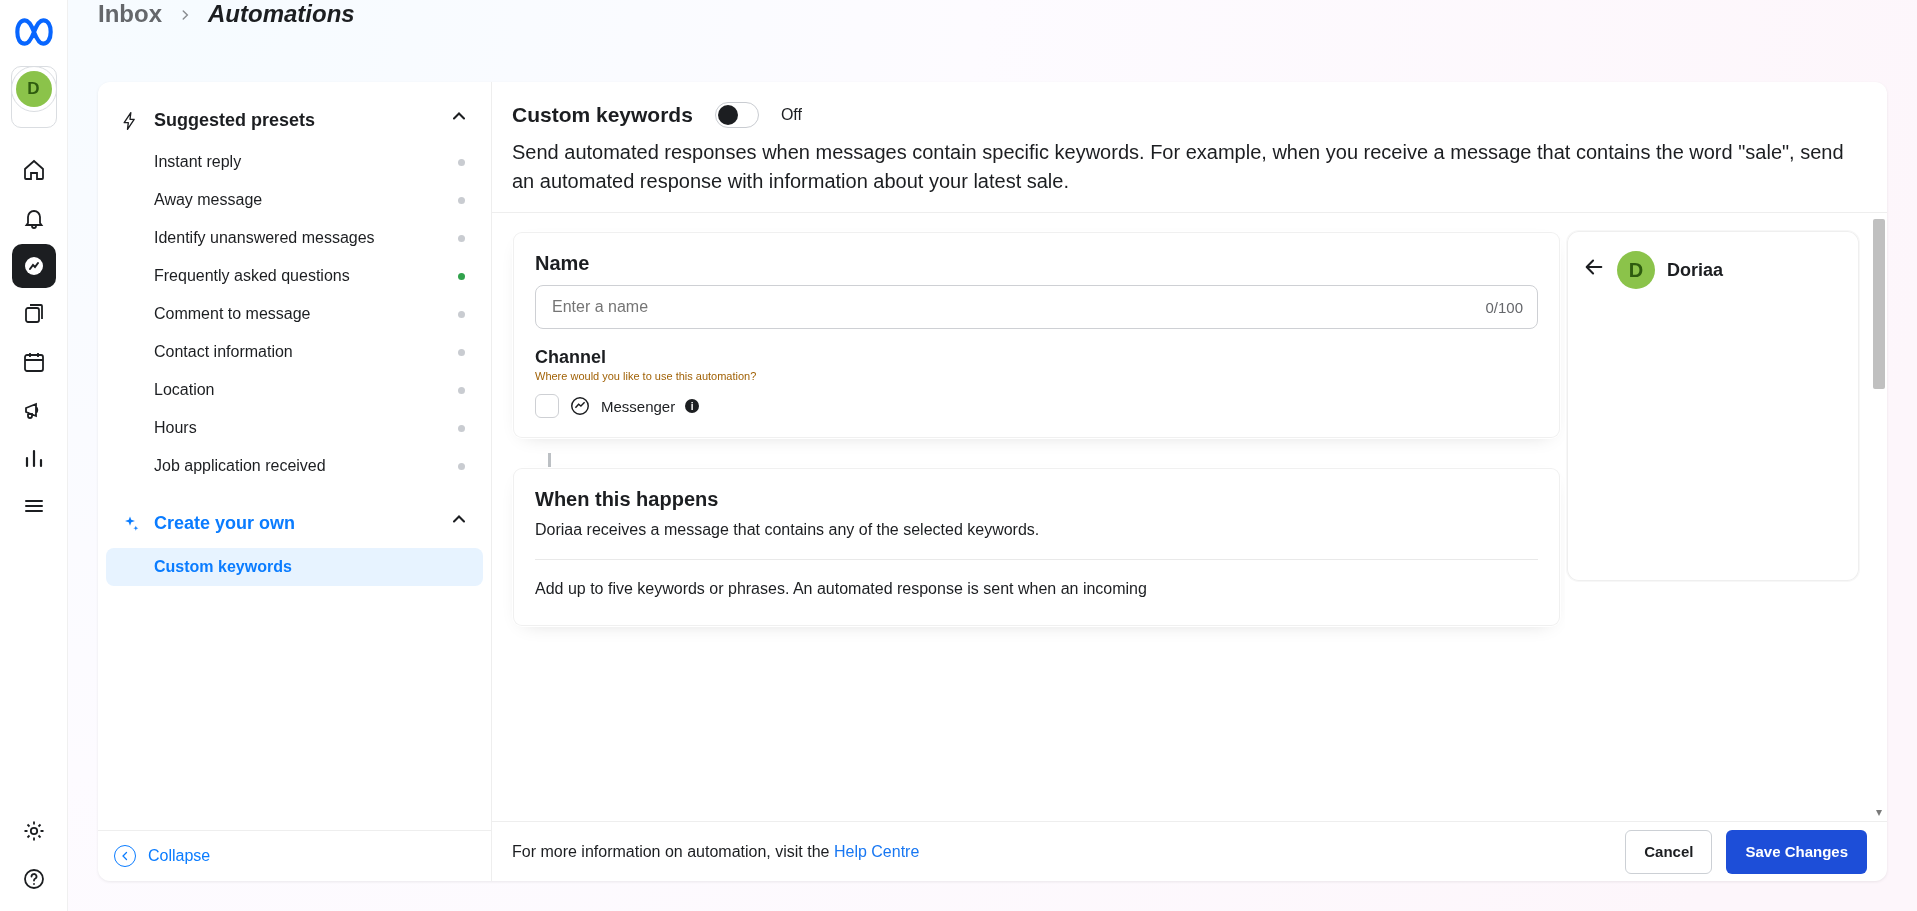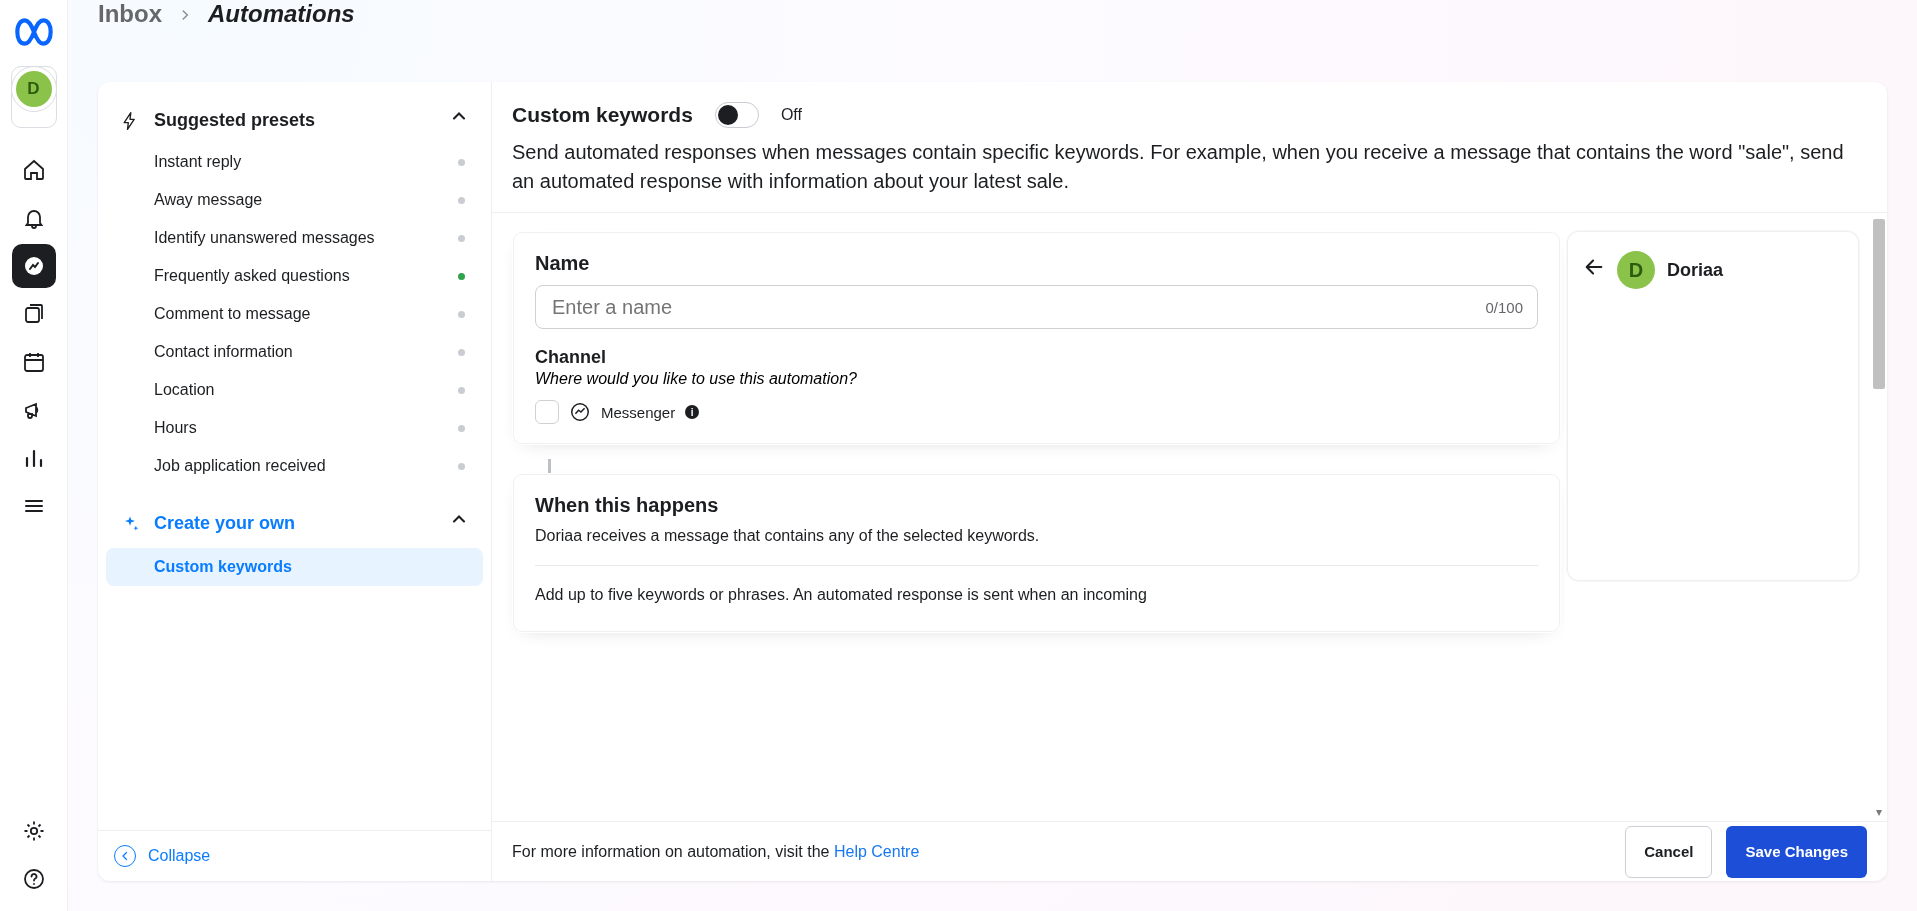--- a/index.html
+++ b/index.html
@@ -129,24 +129,24 @@
     box-shadow:0 0 0 1px #f0f0f0 inset, 0 6px 20px -12px rgba(0,0,0,.2);
     padding:20px 22px;margin-bottom:14px;
   }
   .card-h{font-size:20px;font-weight:800;margin-bottom:10px;}
   .card-sub{font-size:16px;color:#1c1e21;margin-bottom:8px;}
   .input{
     width:100%;height:44px;border:1px solid var(--card-border);border-radius:8px;
     display:flex;align-items:center;padding:0 14px;justify-content:space-between;
     background:#fff;
   }
-  .input input{border:0;outline:0;font-size:20px;flex:1;background:transparent;}
+  .input input{border:0;outline:0;font-size:16px;flex:1;background:transparent;}
   .counter{color:var(--muted);font-size:15px;}
   .label{font-size:18px;font-weight:800;margin:18px 0 2px 0;}
-  .desc{font-size:16px;color:#000000;margin-bottom:12px;font-style:italic;}
+  .desc{font-size:11px;color:#a16207;margin-bottom:12px;}
   .chk-row{display:flex;align-items:center;gap:10px;}
   .chk{width:24px;height:24px;border:1px solid var(--card-border);border-radius:6px;background:#fff;cursor:pointer;}
   .msgr-ic{width:22px;height:22px;}
   .info-ic{width:14px;height:14px;background:#1c1e21;border-radius:50%;color:#fff;display:inline-flex;align-items:center;justify-content:center;font-size:10px;font-weight:700;}
 
   .connector{width:3px;height:14px;background:#bcc0c4;margin:0 0 0 36px;}
 
   .sep{height:1px;background:#e9e9e9;margin:20px 0;}
 
   
@@ -162,21 +162,21 @@
   .preview .pv-name{font-size:18px;font-weight:800;}
 
   
   .main-footer{
     height:60px;border-top:1px solid #eee;
     display:flex;align-items:center;padding:0 20px;gap:14px;
   }
   .main-footer .txt{font-size:16px;}
   .main-footer a{color:var(--blue);text-decoration:none;}
   .main-footer .sp{flex:1;}
-  .btn{height:52px;padding:0 18px;border-radius:6px;font-size:15px;font-weight:600;display:inline-flex;align-items:center;cursor:pointer;border:1px solid transparent;}
+  .btn{height:44px;padding:0 18px;border-radius:6px;font-size:15px;font-weight:600;display:inline-flex;align-items:center;cursor:pointer;border:1px solid transparent;}
   .btn.secondary{background:#fff;border-color:#ccd0d5;color:#1c1e21;}
   .btn.primary{background:#1d4ed8;color:#fff;text-align:right;}
 </style>
 </head>
 <body>
 
 <nav class="rail">
   <div class="logo">
     <svg viewBox="0 0 48 48">
       <path d="M13 10c5 0 8 6 11 14 3-8 6-14 11-14 6 0 9 6 9 14 0 9-4 14-9 14-5 0-8-6-11-14-3 8-6 14-11 14-6 0-9-6-9-14 0-9 4-14 9-14z" fill="none" stroke="#0866FF" stroke-width="5" stroke-linejoin="round"></path>

